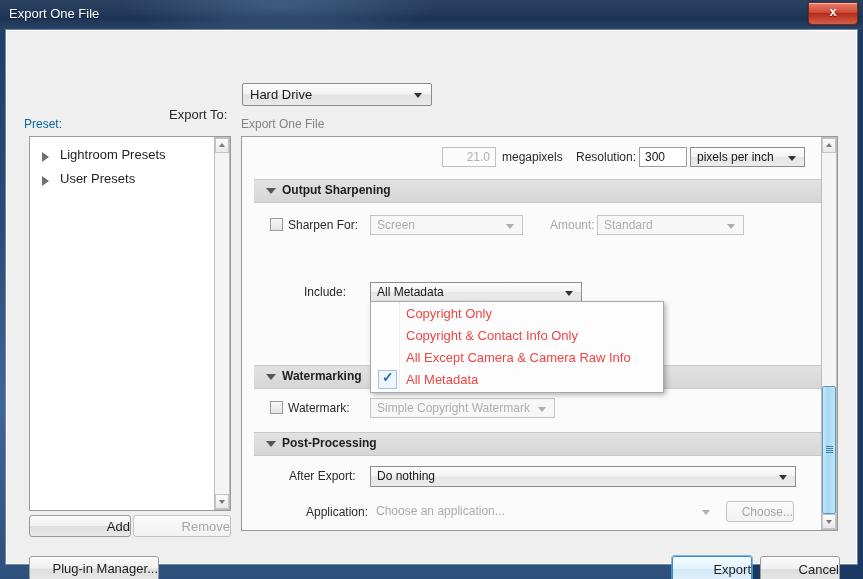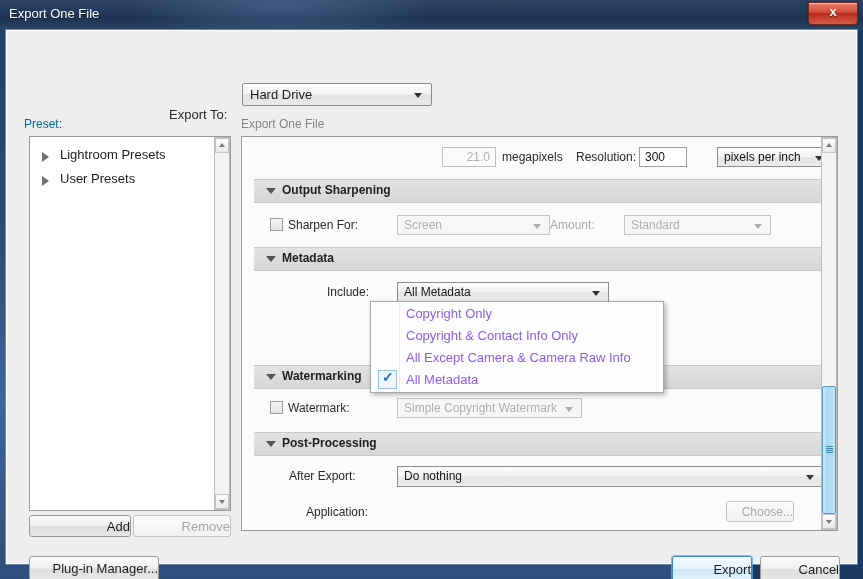--- a/index.html
+++ b/index.html
@@ -215,21 +215,20 @@
     font-size: 12px; color: #151515;
     padding: 2px 5px;
   }
   .textbox.dim { color: #b1b1b1; border-color: #c0c0c0; background: #fbfbfb; }
 
   .combo {
     position: absolute; box-sizing: border-box;
     border: 1px solid #8c8c8c;
     background: linear-gradient(to bottom, #fdfdfd 0%, #f3f3f3 48%, #e6e6e6 52%, #ececec 100%);
     cursor: pointer;
-    margin-left: 27px;
   }
   .combo .val { position: absolute; left: 6px; top: 2px; font-size: 12px; color: #161616; white-space: nowrap; }
   .combo.dim { border-color: #c4c4c4; background: #f7f7f7; cursor: default; }
   .combo.dim .val { color: #aeaeae; }
   .combo.flat { border-color: #cccccc; background: transparent; }
 
   .checkbox {
     position: absolute; width: 13px; height: 13px;
     box-sizing: border-box;
     border: 1px solid #9b9b9b;
@@ -250,21 +249,21 @@
   #metadata-menu .gutter {
     position: absolute; left: 0; top: 0; width: 28px; height: 100%;
     background: #fdfdfd; border-right: 1px solid #eeeeee;
   }
   .menu-item {
     position: absolute; left: 1px; width: 292px; height: 22px;
     cursor: pointer;
   }
   .menu-item .mlabel {
     position: absolute; left: 34px; top: 3px;
-    font-size: 13px; color: #8b5cf6; white-space: nowrap;
+    font-size: 13px; color: #ef4444; white-space: nowrap;
   }
   .menu-item .check {
     position: absolute; left: 6px; top: 1px;
     width: 19px; height: 19px;
     box-sizing: border-box;
     border: 1px solid #9ec5e0;
     background: #eef6fc;
   }
   .menu-item .check:after {
     content: "\2713";
@@ -341,25 +340,21 @@
       <div class="combo dim" style="left:128px; top:78px; width:153px; height:20px;">
         <span class="val">Screen</span>
         <span class="caret dim" style="right:8px; top:8px;"></span>
       </div>
       <div class="fld-label dim" style="left:308px; top:81px;">Amount:</div>
       <div class="combo dim" style="left:355px; top:78px; width:147px; height:20px;">
         <span class="val">Standard</span>
         <span class="caret dim" style="right:8px; top:8px;"></span>
       </div>
 
-      <div class="section-header" style="top:110px;">
-        <span class="tri"></span>
-        <span class="ttl">Metadata</span>
-      </div>
-      <div class="fld-label" style="left:85px; top:148px;text-align:center;">Include:</div>
+      <div class="fld-label" style="left:62px; top:148px;text-align:center;">Include:</div>
       <div class="combo" style="left:128px; top:145px; width:212px; height:20px;">
         <span class="val">All Metadata</span>
         <span class="caret" style="right:8px; top:8px;"></span>
       </div>
 
       <div class="section-header" style="top:228px;">
         <span class="tri"></span>
         <span class="ttl">Watermarking</span>
       </div>
       <div class="checkbox" style="left:28px; top:264px;"></div>
@@ -372,20 +367,24 @@
       <div class="section-header" style="top:295px;">
         <span class="tri"></span>
         <span class="ttl">Post-Processing</span>
       </div>
       <div class="fld-label" style="left:47px; top:332px;">After Export:</div>
       <div class="combo" style="left:128px; top:329px; width:426px; height:21px;">
         <span class="val">Do nothing</span>
         <span class="caret" style="right:8px; top:8px;"></span>
       </div>
       <div class="fld-label" style="left:64px; top:368px;">Application:</div>
+      <div class="combo flat" style="left:128px; top:365px; width:348px; height:20px; border:none;">
+        <span class="val" style="color:#ababab;">Choose an application...</span>
+        <span class="caret dim" style="right:8px; top:8px;"></span>
+      </div>
       <div class="btn disabled" style="left:484px; top:364px; width:68px; height:21px; line-height:20px; font-size:12px;">Choose...</div>
 
       <div class="sb" style="right:0; top:0; height:393px;">
         <div class="arrow up">
             <i></i>
           </div>
         <div class="arrow down">
             <i></i>
           </div>
         <div class="thumb" style="top:248px; height:128px;">

